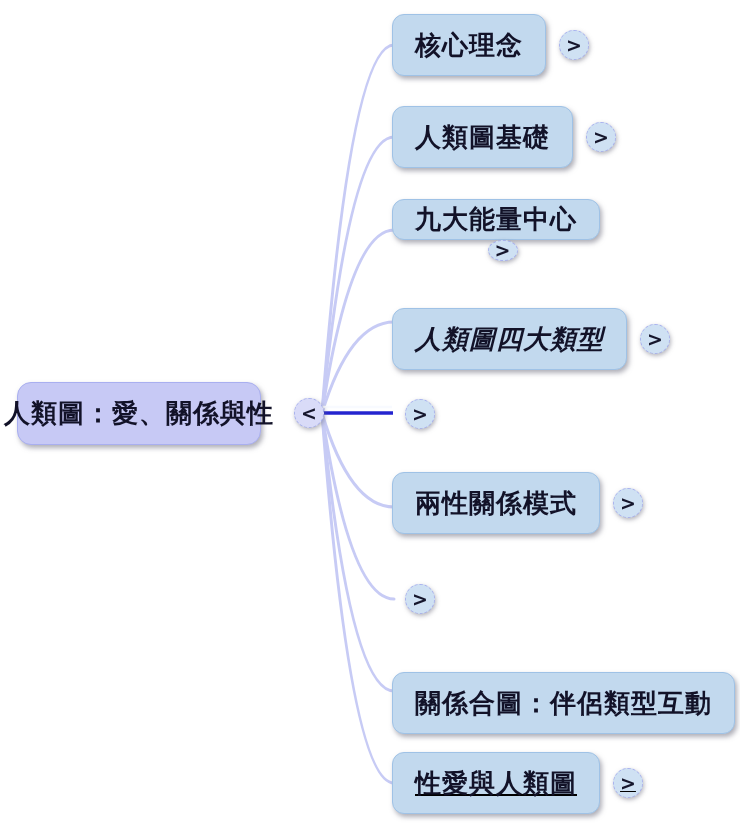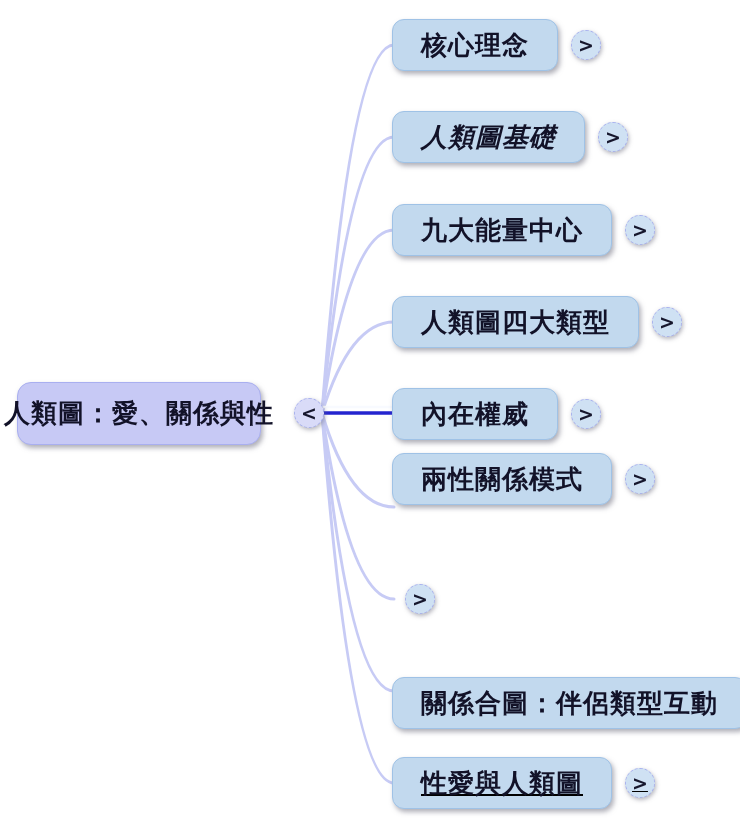--- a/index.html
+++ b/index.html
@@ -15,22 +15,22 @@
     color:var(--text);font-size:26px;font-weight:600;letter-spacing:1px;
     box-shadow:2px 3px 5px rgba(110,110,125,0.55);
     white-space:nowrap;cursor:pointer;
   }
   #root-node{
     left:17px;top:382px;width:244px;height:63px;
     background:var(--root-fill);border:1px solid var(--root-border);
   }
   .row{position:absolute;left:392px;height:62px;display:flex;align-items:center;}
   .child-box{
-    height:52px;box-sizing:border-box;display:flex;align-items:center;justify-content:center;
-    padding:0 28px;border-radius:12px;
+    height:62px;box-sizing:border-box;display:flex;align-items:center;justify-content:center;
+    padding:0 22px;border-radius:12px;
     background:var(--child-fill);border:1px solid var(--child-border);
     color:var(--text);font-size:26px;font-weight:600;letter-spacing:1px;
     box-shadow:2px 3px 5px rgba(110,110,125,0.55);
     white-space:nowrap;cursor:pointer;
   }
   .toggle{
     width:30px;height:30px;border-radius:50%;box-sizing:border-box;
     display:flex;align-items:center;justify-content:center;
     font-family:"DejaVu Sans","Liberation Sans",sans-serif;
     font-size:19px;font-weight:700;color:#16162c;line-height:1;
@@ -72,53 +72,50 @@
 
   <div id="rows">
       <div class="row" style="top: 14px;">
         <div class="child-box">
           <span>核心理念</span>
         </div>
         <div class="toggle expand">
           <span>&gt;</span>
         </div>
       </div>
-      <div class="row" style="top: 106px; font-style: italic;">
+      <div class="row" style="top: 106px;">
         <div class="child-box">
           <span>人類圖基礎</span>
         </div>
         <div class="toggle expand">
           <span>&gt;</span>
         </div>
       </div>
-      <div class="row" style="top: 199px;">
+      <div class="row" style="top: 199px; flex-direction: column;">
         <div class="child-box">
           <span>九大能量中心</span>
         </div>
         <div class="toggle expand">
           <span>&gt;</span>
         </div>
       </div>
-      <div class="row" style="top: 291px;">
+      <div class="row" style="top: 308px; font-style: italic;">
         <div class="child-box">
           <span>人類圖四大類型</span>
         </div>
         <div class="toggle expand">
           <span>&gt;</span>
         </div>
       </div>
       <div class="row" style="top: 383px;">
-        <div class="child-box">
-          <span>內在權威</span>
-        </div>
         <div class="toggle expand">
           <span>&gt;</span>
         </div>
       </div>
-      <div class="row" style="top: 448px;">
+      <div class="row" style="top: 472px;">
         <div class="child-box">
           <span>兩性關係模式</span>
         </div>
         <div class="toggle expand">
           <span>&gt;</span>
         </div>
       </div>
       <div class="row" style="top: 568px;">
         <div class="toggle expand">
           <span>&gt;</span>

